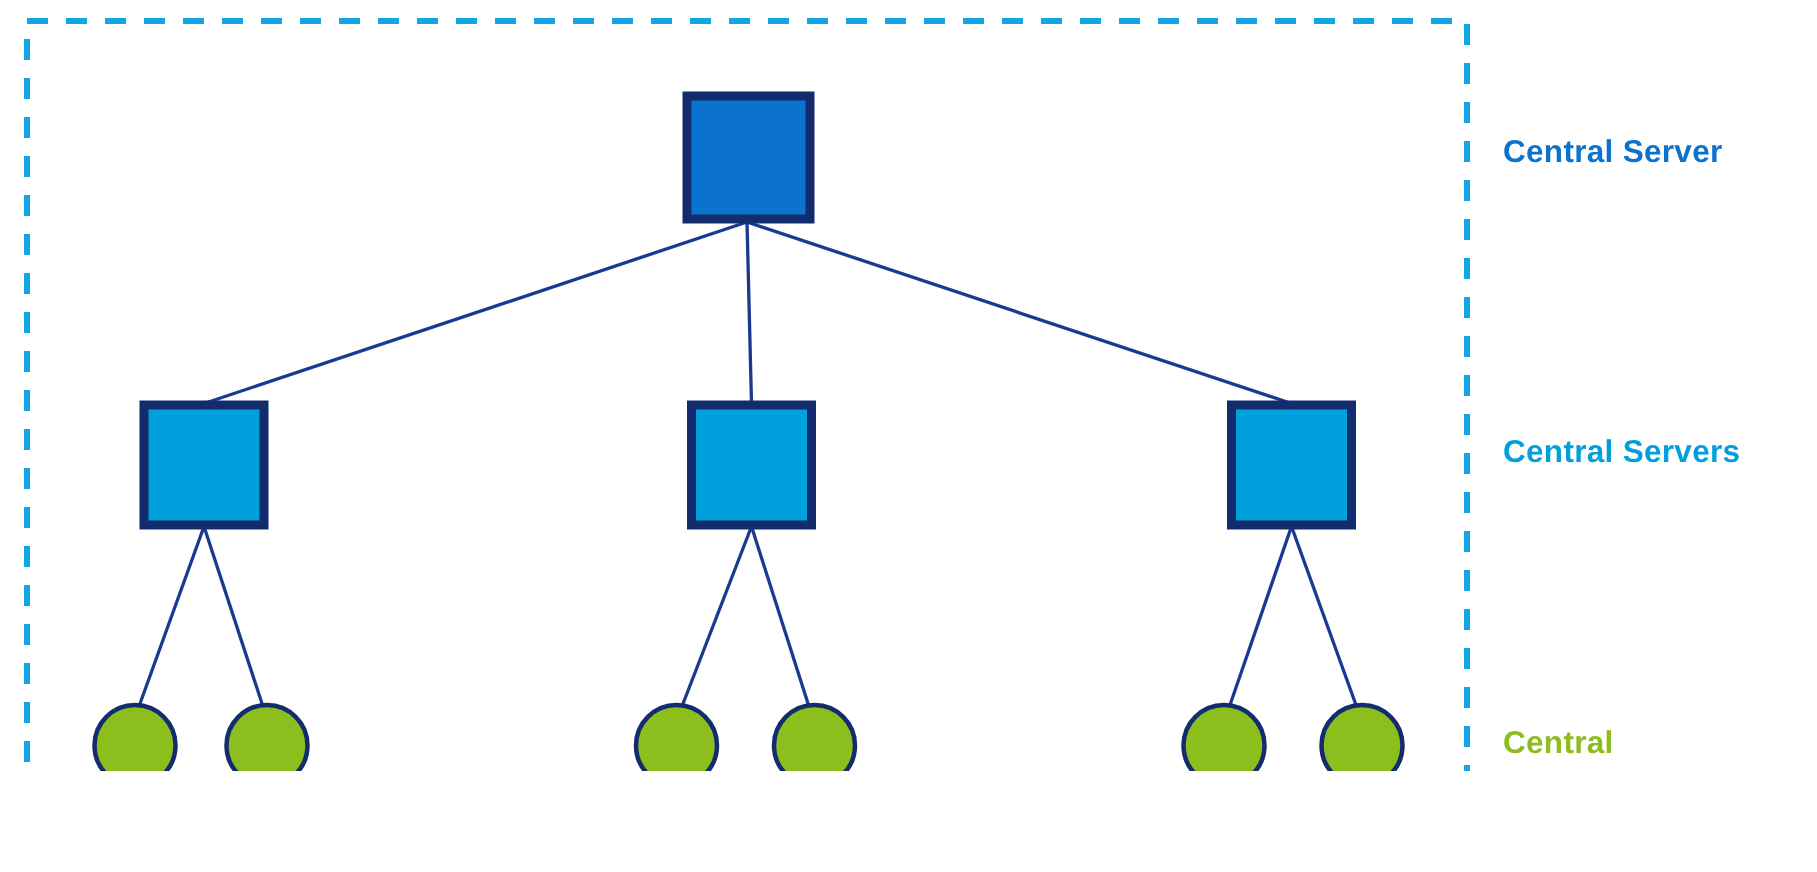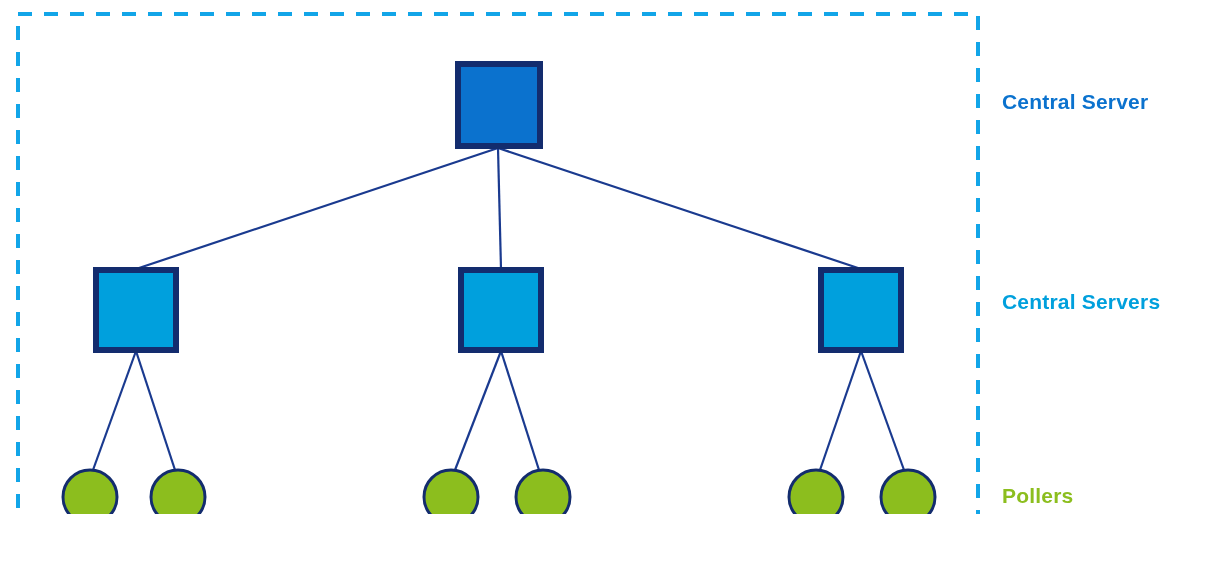--- a/index.html
+++ b/index.html
@@ -83,15 +83,15 @@
     <circle cx="451" cy="497" r="27" fill="#8cbe1e" stroke="#132c6e" stroke-width="3"></circle>
     <circle cx="543" cy="497" r="27" fill="#8cbe1e" stroke="#132c6e" stroke-width="3"></circle>
     <circle cx="816" cy="497" r="27" fill="#8cbe1e" stroke="#132c6e" stroke-width="3"></circle>
     <circle cx="908" cy="497" r="27" fill="#8cbe1e" stroke="#132c6e" stroke-width="3"></circle>
   </svg>
 
   <div id="label-central-server" class="tier-label">Central Server</div>
 
   <div id="label-remote-servers" class="tier-label">Central Servers</div>
 
-  <div id="label-pollers" class="tier-label">Pollers</div>
+  <div id="label-pollers" class="tier-label">Central</div>
 
 </div>
 
 </body></html>

